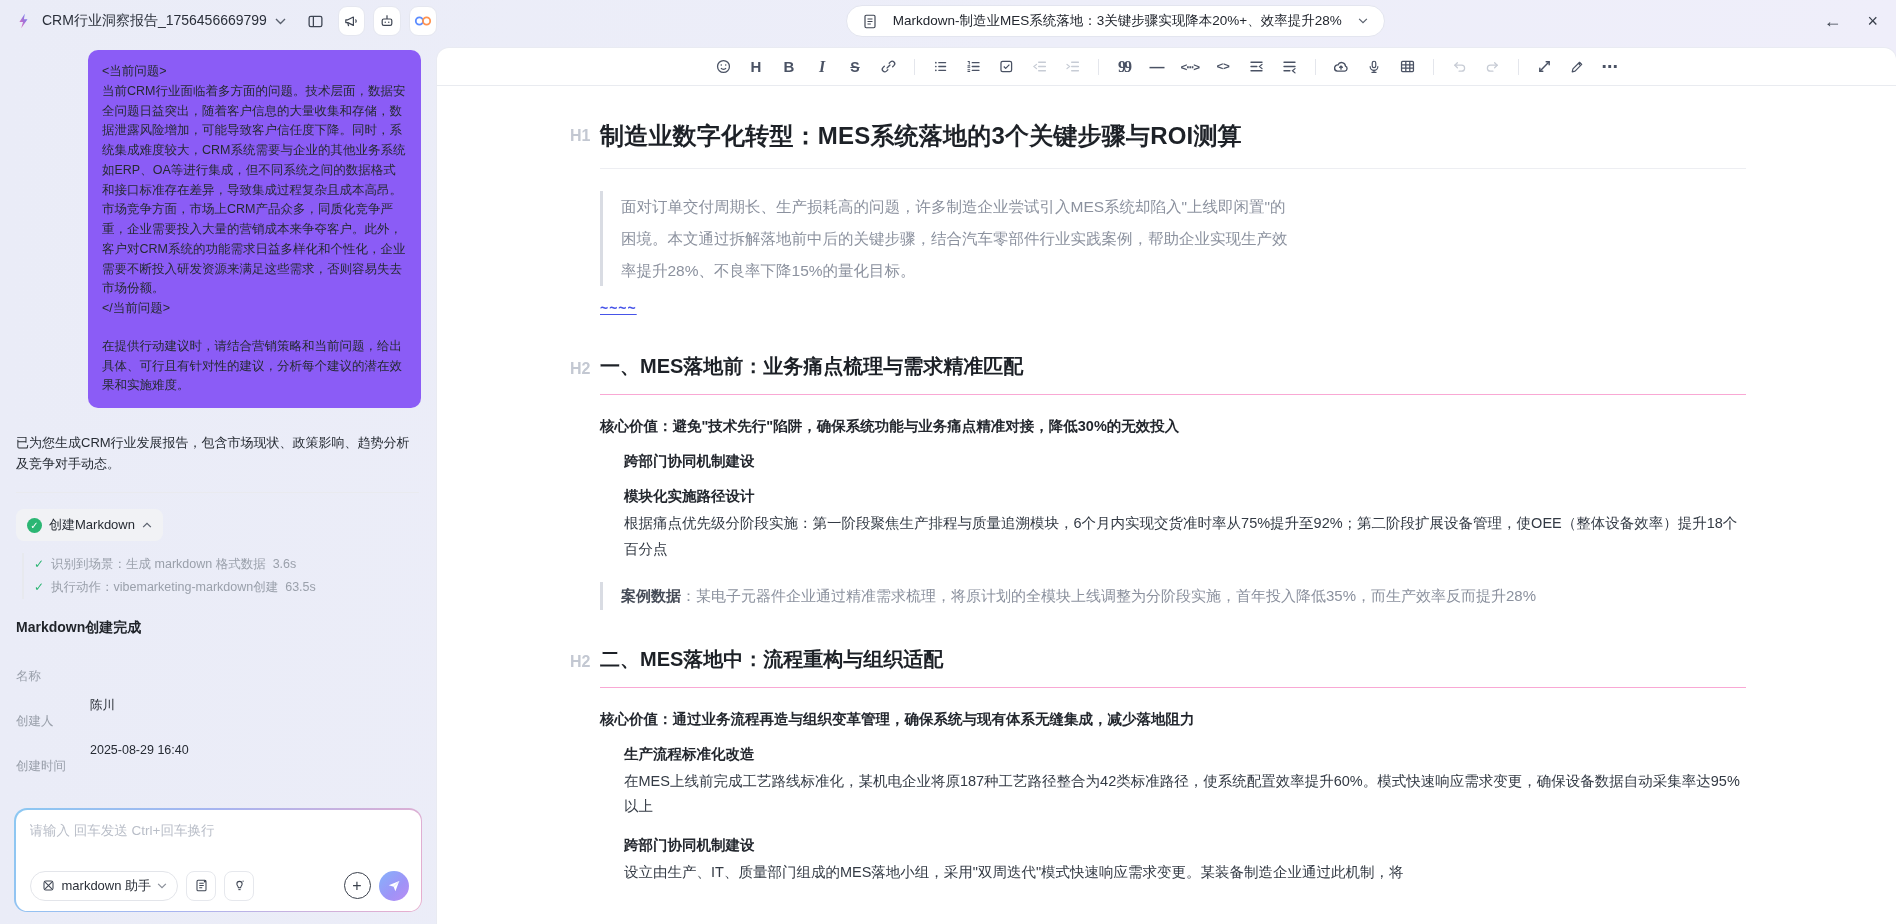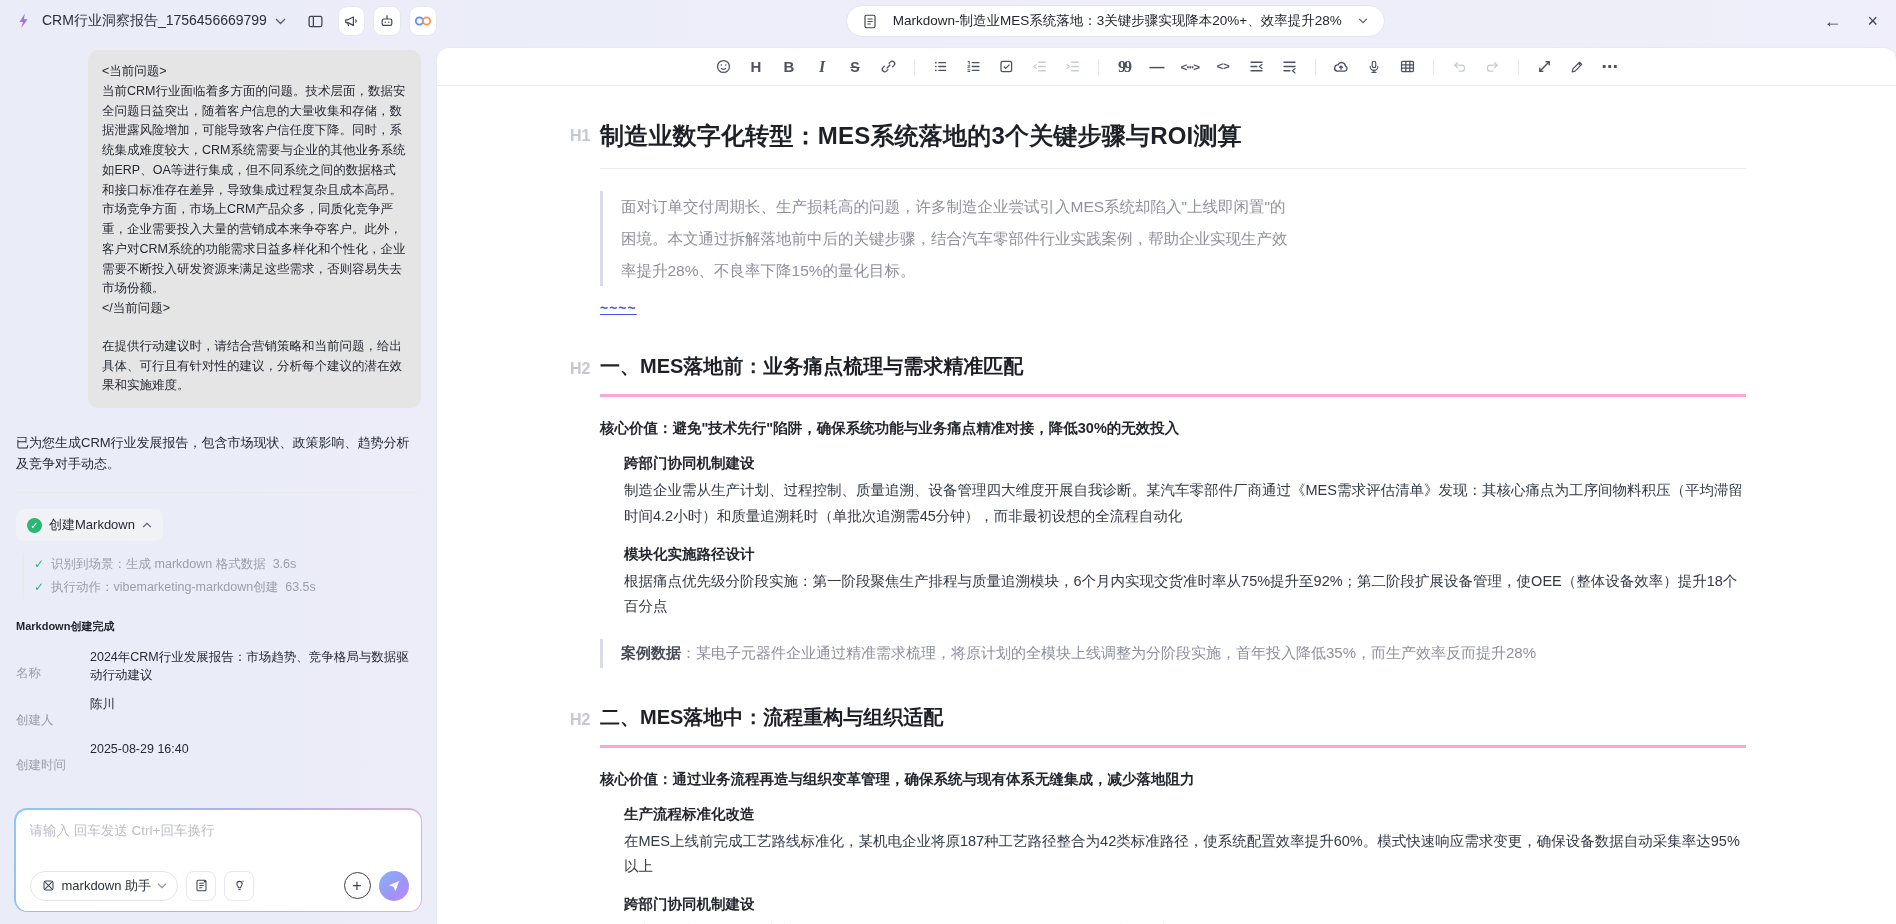--- a/index.html
+++ b/index.html
@@ -20,31 +20,31 @@
   .tb-iconbtn { width:30px; height:30px; border-radius:9px; display:flex; align-items:center; justify-content:center; color:#3e4553; cursor:pointer; }
   .tb-iconbtn.boxed { background:#ffffff; border:1px solid #e5e7f0; }
   .tb-center { flex:1; display:flex; justify-content:center; }
   .tb-pill { display:flex; align-items:center; gap:16px; background:#ffffff; border:1px solid #e3e5ef; border-radius:17px; height:32px; padding:0 16px; font-size:13.5px; color:#22262e; cursor:pointer; max-width:560px; white-space:nowrap; }
   .tb-right { display:flex; align-items:center; gap:26px; margin-left:30px; font-size:18px; color:#3a404c; }
   .tb-right span { cursor:pointer; }
 
   
   .chat { position:absolute; top:42px; left:0; width:437px; bottom:0; }
   .chat-scroll { position:absolute; top:0; left:0; right:0; bottom:128px; overflow:hidden; padding:6px 0 0 0; }
-  .bubble-user { margin:2px 16px 0 88px; background:#e5e5e5; border-radius:10px; padding:12px 14px; font-size:12.5px; line-height:1.58; color:#262b33; }
+  .bubble-user { margin:2px 16px 0 88px; background:#8b5cf6; border-radius:10px; padding:12px 14px; font-size:12.5px; line-height:1.58; color:#262b33; }
   .bubble-user p { white-space:pre-line; }
   .bubble-user p + p { margin-top:18px; }
   .assist-text { margin:24px 20px 0 16px; font-size:13px; line-height:1.62; color:#262b33; }
   .chat-div { height:1px; background:#e9eaef; margin:18px 18px 0 16px; }
   .tool-pill { display:inline-flex; align-items:center; gap:7px; margin:16px 0 0 16px; background:#f1f2f5; border-radius:8px; padding:7px 11px; font-size:13px; color:#262b33; cursor:pointer; }
   .check-badge { width:15px; height:15px; border-radius:50%; background:#2bb673; color:#fff; font-size:10px; display:flex; align-items:center; justify-content:center; }
   .steps { margin:12px 0 0 22px; border-left:2px solid #e7e9ee; padding-left:10px; }
   .step { display:flex; align-items:center; gap:7px; font-size:12.5px; color:#9aa0ab; line-height:23px; }
   .step .tick { color:#2bb673; font-size:12px; }
-  .result-title { margin:20px 0 0 16px; font-size:11px; font-weight:700; color:#1f2329; }
+  .result-title { margin:20px 0 0 16px; font-size:14px; font-weight:700; color:#1f2329; }
   .meta { margin:14px 18px 0 16px; }
   .meta-row { display:flex; font-size:12.5px; line-height:1.45; margin-top:11px; }
   .meta-label { width:74px; flex-shrink:0; color:#9aa0ab;margin-top:16px; }
   .meta-value { flex:1; color:#262b33; }
 
   .chat-inputwrap { position:absolute; left:14px; right:15px; bottom:12px; height:104px; border-radius:13px; padding:1.5px; background:linear-gradient(115deg,#8cc8f2 0%,#a7b4f0 45%,#e9aecd 100%); }
   .chat-input { width:100%; height:100%; background:#ffffff; border-radius:11.5px; padding:12px 12px 10px 14px; display:flex; flex-direction:column; }
   .chat-input textarea { border:none; outline:none; resize:none; flex:1; font-family:inherit; font-size:13.5px; color:#262b33; }
   .chat-input textarea::placeholder { color:#b9bec8; }
   .input-controls { display:flex; align-items:center; gap:8px; }
@@ -65,21 +65,21 @@
   .g-mono { font-family:"Liberation Mono","DejaVu Sans Mono",monospace; font-size:11.5px; font-weight:700; letter-spacing:-0.5px; }
   .g-more { font-size:16px; letter-spacing:1px; }
 
   .doc { padding:34px 150px 0 163px; height:calc(100% - 38px); overflow:hidden; }
   .hwrap { position:relative; }
   .gutter { position:absolute; left:-30px; top:7px; font-size:16px; font-weight:700; color:#c3c8d2; }
   h1.doc-h1 { font-size:24px; font-weight:700; color:#1d2127; letter-spacing:.2px; padding-bottom:16px; border-bottom:1px solid #edeef2; }
   .quote { border-left:3px solid #d9dce3; padding-left:18px; color:#8b919e; }
   .intro-quote { margin-top:22px; font-size:15.5px; line-height:2.05; max-width:700px; }
   .tilde { display:inline-block; margin-top:14px; color:#4653e8; font-size:14px; font-weight:700; text-decoration:underline; letter-spacing:1px; cursor:pointer; }
-  h2.doc-h2 { font-size:20px; font-weight:700; color:#1d2127; padding-bottom:14px; border-bottom:3px solid #f9a8d4; }
+  h2.doc-h2 { font-size:20px; font-weight:700; color:#1d2127; padding-bottom:14px; border-bottom:1px solid #f9a8d4; }
   .sec { margin-top:36px; }
   .core-value { margin-top:22px; font-size:14.5px; font-weight:700; color:#23272e; }
   .block { margin-left:24px; }
   .block-title { margin-top:16px; font-size:14.5px; font-weight:700; color:#23272e; }
   .block-body { margin-top:5px; font-size:14.5px; line-height:1.74; color:#333a44; }
   .case-quote { margin-top:20px; font-size:15px; line-height:1.9; }
   .case-quote b { color:#454b57; font-weight:700; }
 </style>
 </head>
 <body>
@@ -188,21 +188,20 @@
         <span>执行动作：vibemarketing-markdown创建</span>
         <span>63.5s</span>
       </div>
     </div>
 
     <div class="result-title">Markdown创建完成</div>
 
     <div class="meta">
       <div class="meta-row">
         <span class="meta-label">名称</span>
-        <span class="meta-value">2024年CRM行业发展报告：市场趋势、竞争格局与数据驱动行动建议</span>
       </div>
       <div class="meta-row">
         <span class="meta-label">创建人</span>
         <span class="meta-value">陈川</span>
       </div>
       <div class="meta-row">
         <span class="meta-label">创建时间</span>
         <span class="meta-value">2025-08-29 16:40</span>
       </div>
     </div>
@@ -384,21 +383,20 @@
     <span class="tilde">~~~~</span>
 
     <div class="sec">
       <div class="hwrap">
         <span class="gutter">H2</span>
         <h2 class="doc-h2">一、MES落地前：业务痛点梳理与需求精准匹配</h2>
       </div>
       <div class="core-value">核心价值：避免"技术先行"陷阱，确保系统功能与业务痛点精准对接，降低30%的无效投入</div>
       <div class="block">
         <div class="block-title">跨部门协同机制建设</div>
-        <div class="block-body">制造企业需从生产计划、过程控制、质量追溯、设备管理四大维度开展自我诊断。某汽车零部件厂商通过《MES需求评估清单》发现：其核心痛点为工序间物料积压（平均滞留时间4.2小时）和质量追溯耗时（单批次追溯需45分钟），而非最初设想的全流程自动化</div>
         <div class="block-title">模块化实施路径设计</div>
         <div class="block-body">根据痛点优先级分阶段实施：第一阶段聚焦生产排程与质量追溯模块，6个月内实现交货准时率从75%提升至92%；第二阶段扩展设备管理，使OEE（整体设备效率）提升18个百分点</div>
       </div>
       <div class="quote case-quote">
         <b>案例数据</b><span>：某电子元器件企业通过精准需求梳理，将原计划的全模块上线调整为分阶段实施，首年投入降低35%，而生产效率反而提升28%</span>
       </div>
     </div>
 
     <div class="sec">
       <div class="hwrap">

